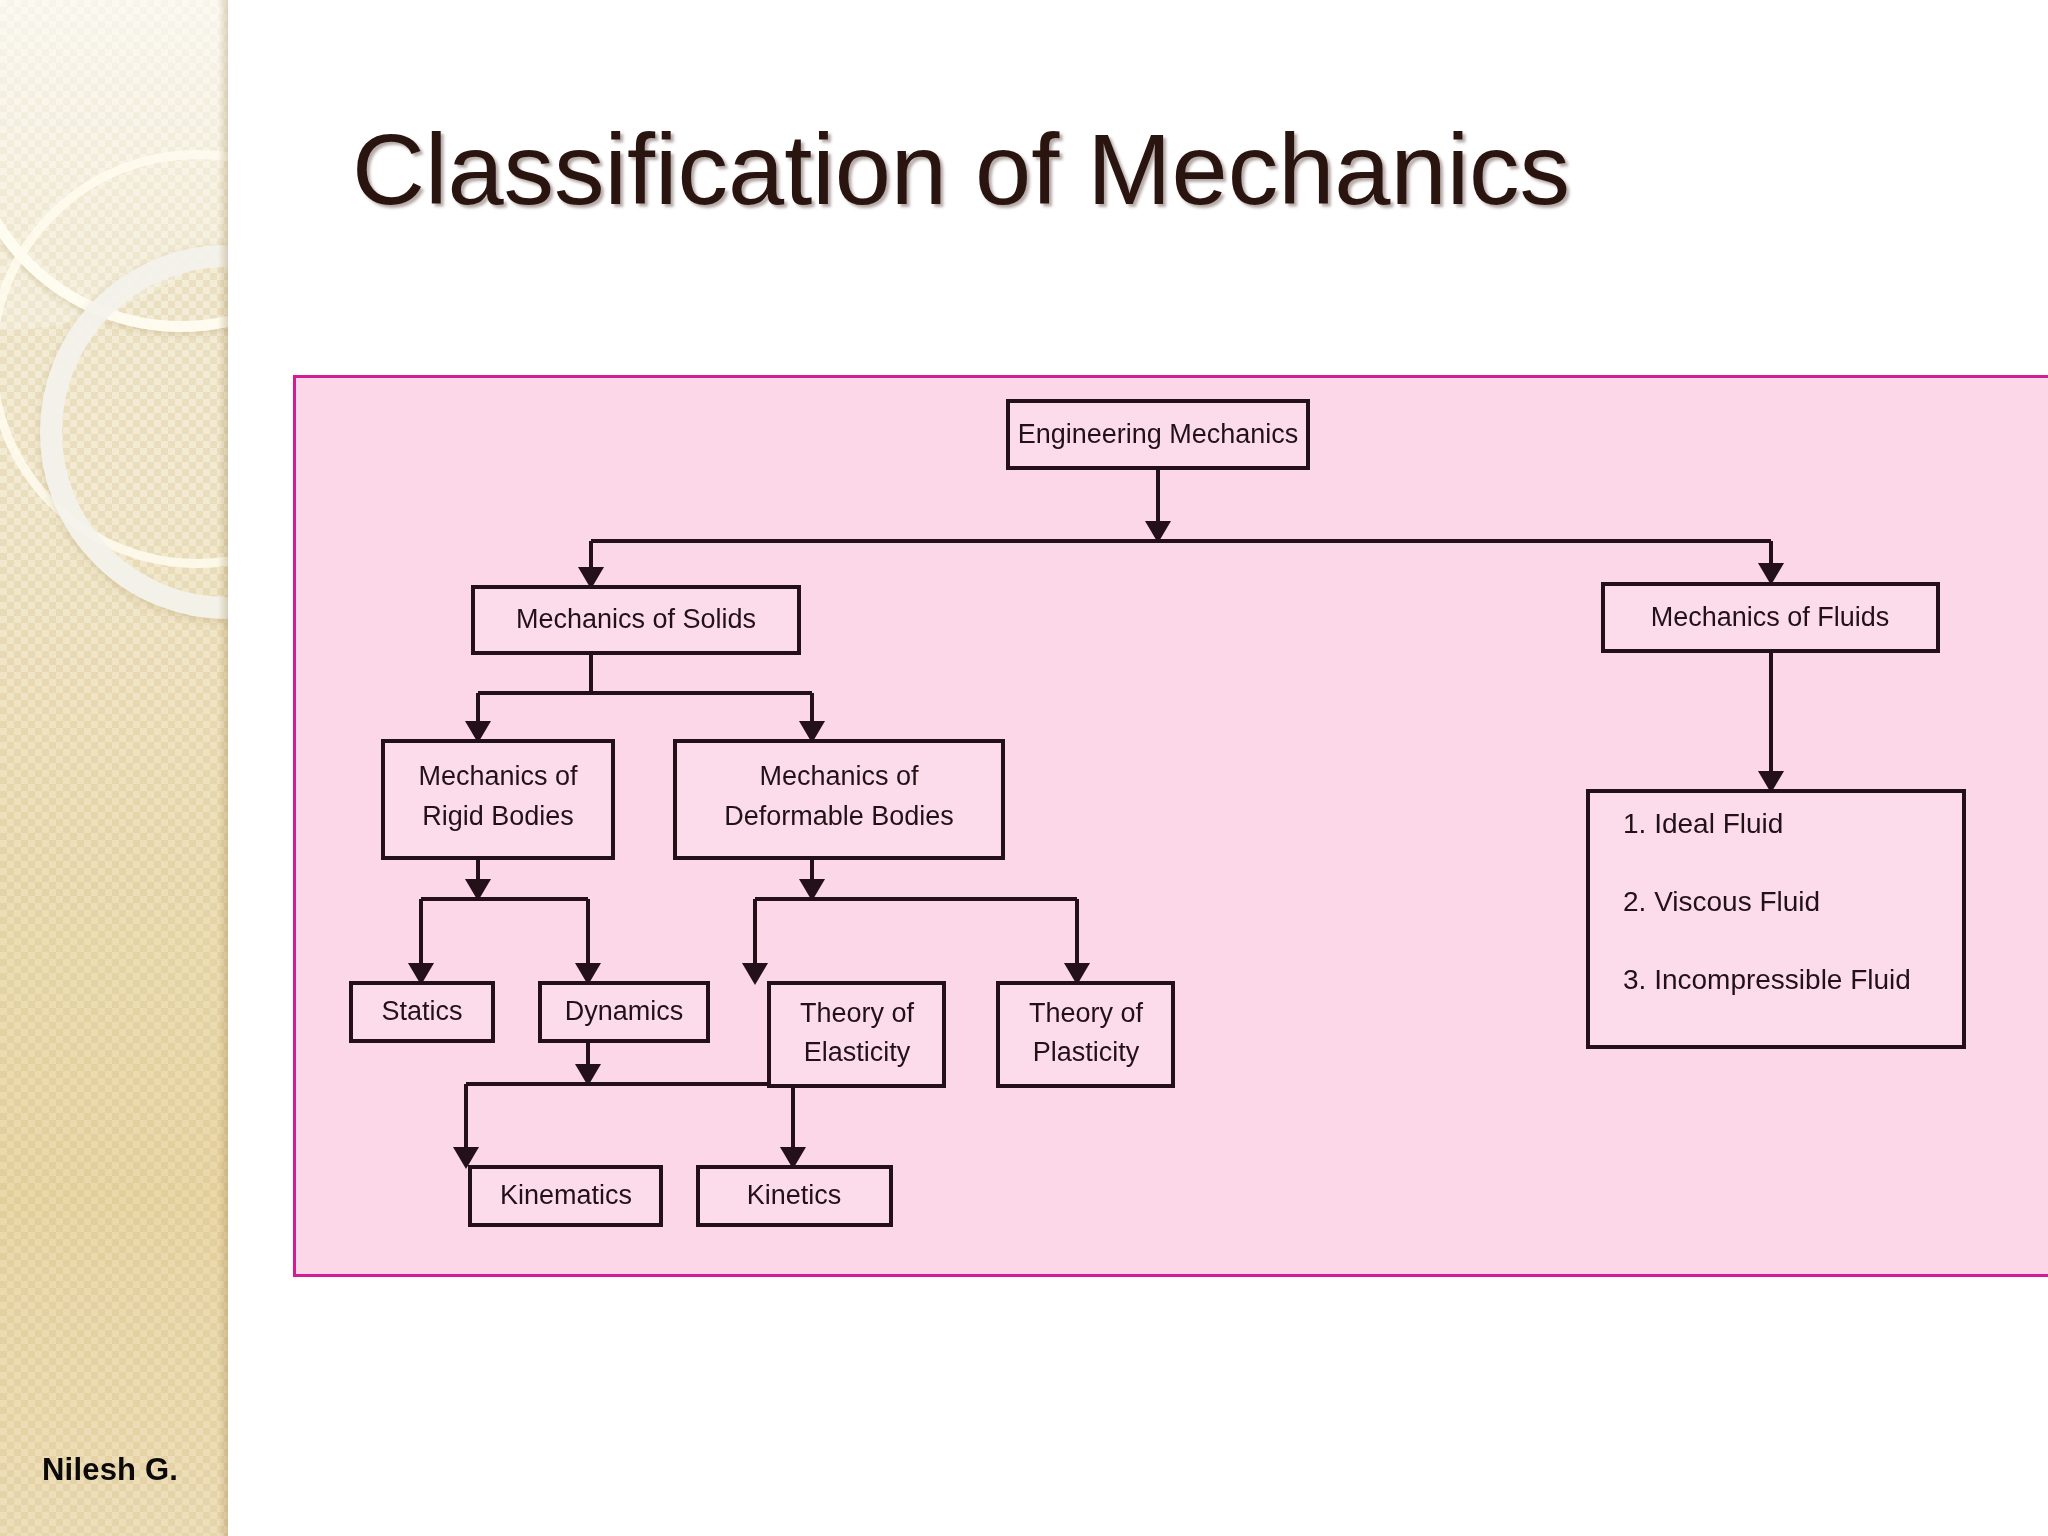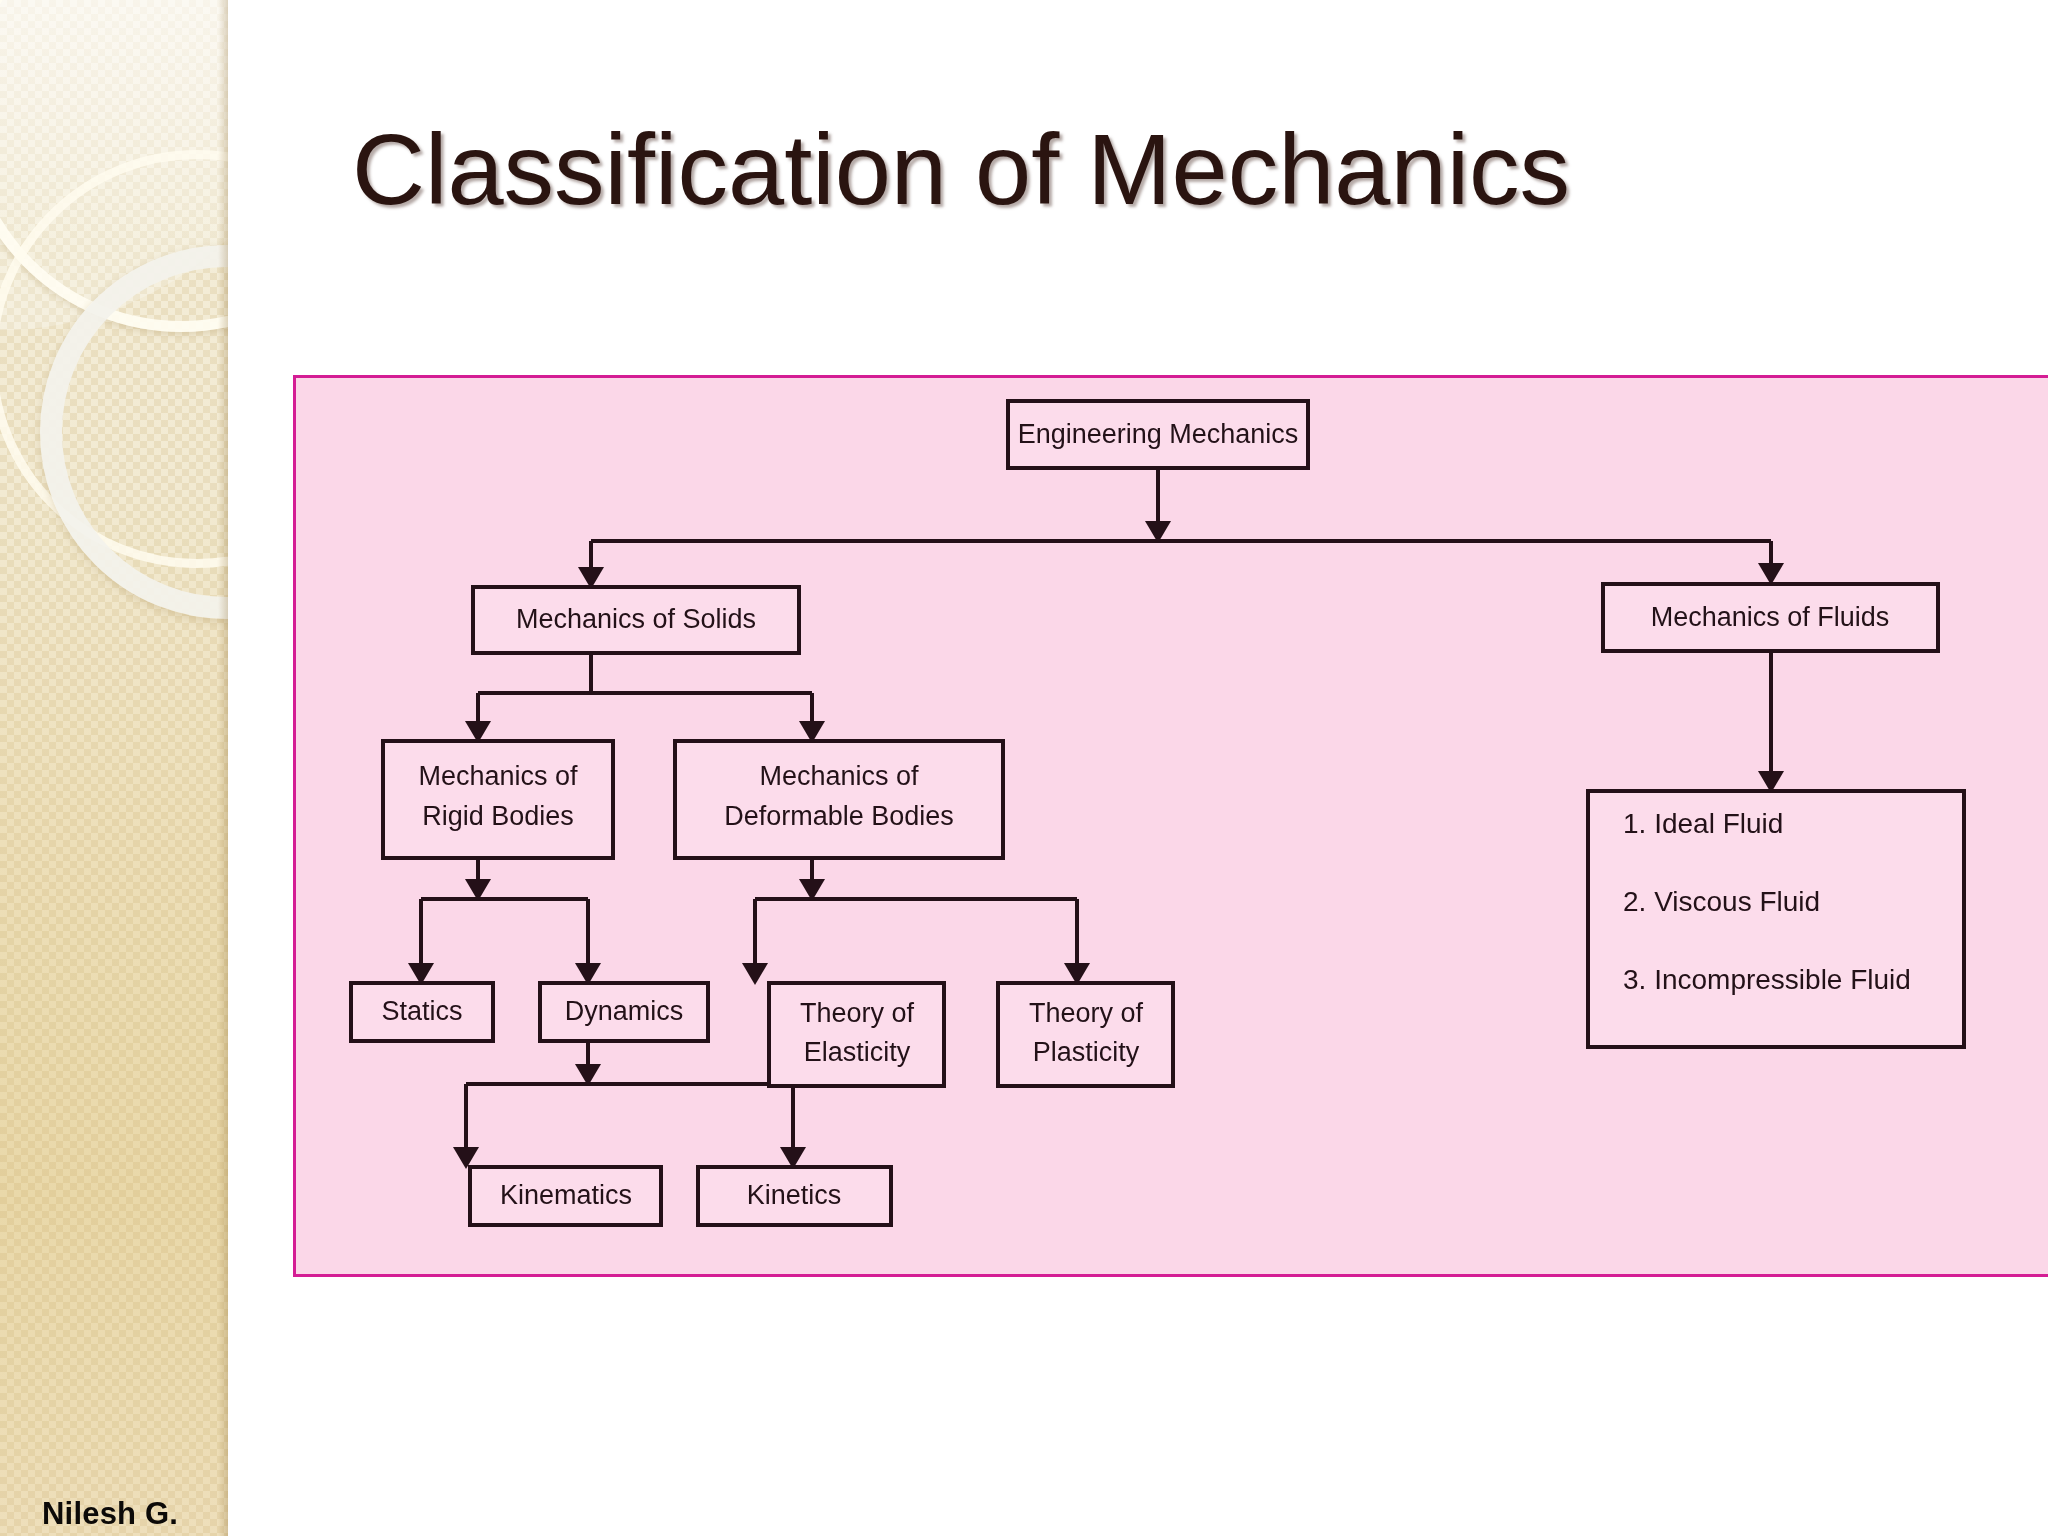--- a/index.html
+++ b/index.html
@@ -51,21 +51,20 @@
   }
   .wedge{
     position:absolute;left:0;top:0;width:330px;height:330px;
     background:rgba(255,255,255,.22);
     border-bottom-right-radius:330px;
   }
   #author{
     position:absolute;left:42px;top:1452px;
     font-size:31px;font-weight:bold;color:#0c0a08;
     letter-spacing:.2px;
-    margin-top:44px;
   }
 
   
   #title{
     position:absolute;left:352px;top:116px;
     font-size:101px;line-height:1.05;font-weight:normal;
     color:#2a1410;
     text-shadow:3px 3px 3px rgba(120,100,95,.55);
     white-space:nowrap;
     font-family:"Liberation Sans","DejaVu Sans",sans-serif;

